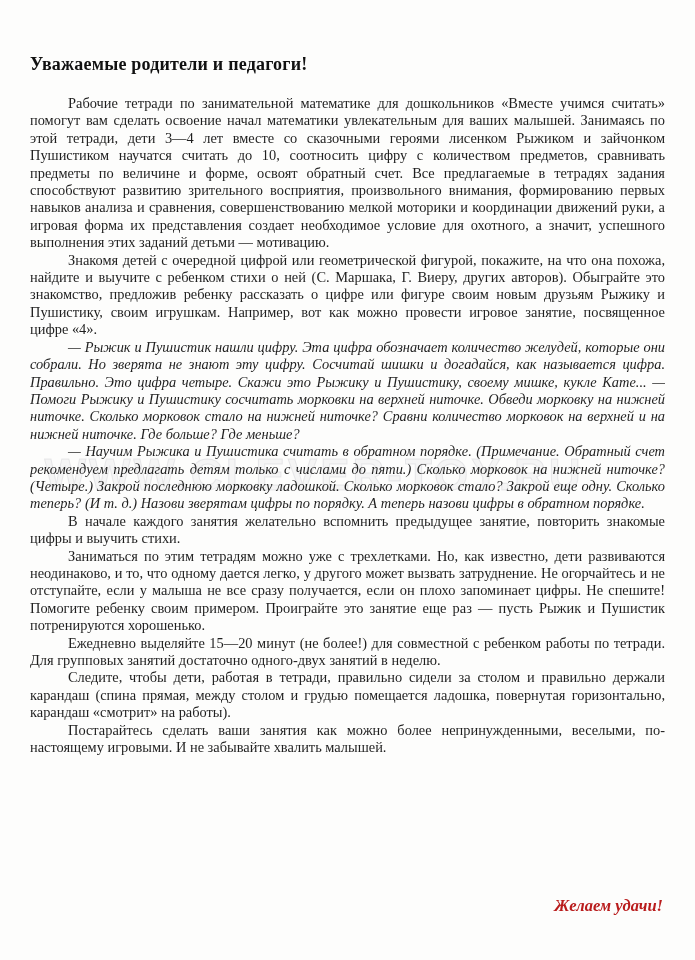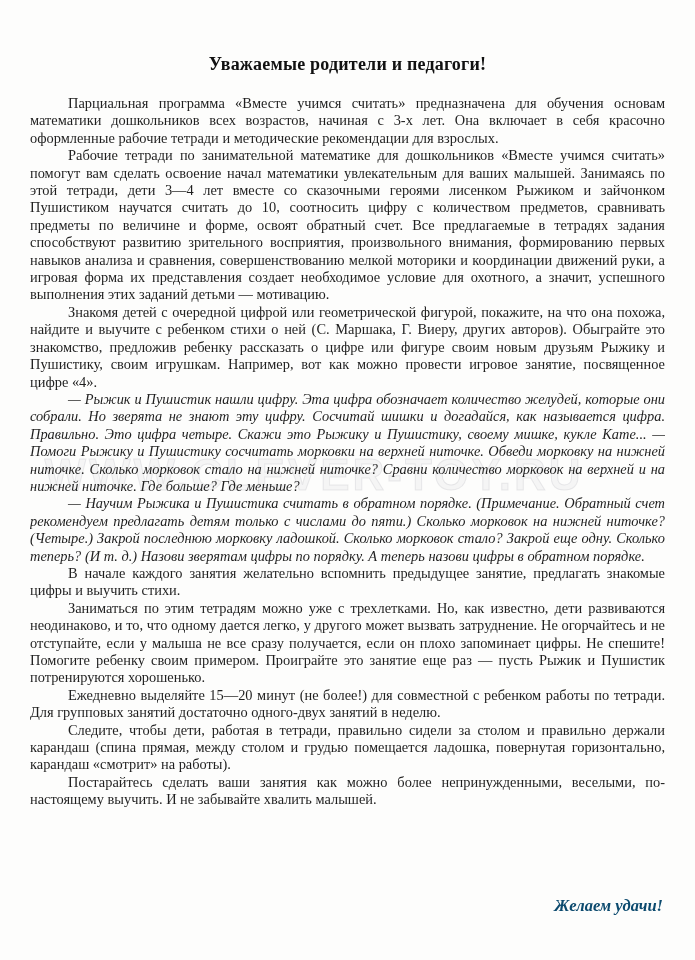--- a/index.html
+++ b/index.html
@@ -26,21 +26,21 @@
     white-space: nowrap;
     color: rgba(178, 178, 184, 0.10);
     -webkit-text-stroke: 1px rgba(170, 170, 176, 0.22);
     z-index: 0;
     user-select: none;
   }
   .title {
     position: relative;
     z-index: 1;
     margin: 54px 30px 20px 30px;
-    text-align: center;
+    text-align: left;
     font-size: 18px;
     font-weight: 700;
     color: #111111;
     letter-spacing: 0.2px;
   }
   .body-text {
     position: relative;
     z-index: 1;
     margin: 0 30px;
     max-height: 806px;
@@ -58,38 +58,37 @@
   .para.italic { font-style: italic; }
   .b { font-weight: 400; }
   .signature {
     position: absolute;
     z-index: 1;
     top: 896px;
     right: 32px;
     font-size: 16.5px;
     font-weight: 700;
     font-style: italic;
-    color: #0c4a6e;
+    color: #b91c1c;
   }
 </style>
 </head>
 <body>
 
 <div class="page">
   <div class="watermark">WWW.CLEVER-TOY.RU</div>
 
   <h1 class="title">Уважаемые родители и педагоги!</h1>
 
   <div class="body-text">
-      <p class="para"><span>Парциальная программа «Вместе учимся считать» предназначена для обучения основам математики дошкольников всех возрастов, начиная с 3-х лет. Она включает в себя красочно оформленные рабочие тетради и методические рекомендации для взрослых.</span></p>
       <p class="para"><span>Рабочие тетради по занимательной математике для дошкольников «Вместе учимся считать» помогут вам сделать освоение начал математики увлекательным для ваших малышей. Занимаясь по этой тетради, дети 3—4 лет вместе со сказочными героями лисенком Рыжиком и зайчонком Пушистиком научатся считать до 10, соотносить цифру с количеством предметов, сравнивать предметы по величине и форме, освоят обратный счет. Все предлагаемые в тетрадях задания способствуют развитию зрительного восприятия, произвольного внимания, формированию первых навыков анализа и сравнения, совершенствованию мелкой моторики и координации движений руки, а игровая форма их представления создает необходимое условие для охотного, а значит, успешного выполнения этих заданий детьми — мотивацию.</span></p>
       <p class="para"><span>Знакомя детей с очередной цифрой или геометрической фигурой, покажите, на что она похожа, найдите и выучите с ребенком стихи о ней (С. Маршака, Г. Виеру, других авторов). Обыграйте это знакомство, предложив ребенку рассказать о цифре или фигуре своим новым друзьям Рыжику и Пушистику, своим игрушкам. Например, вот как можно провести игровое занятие, посвященное цифре «4».</span></p>
       <p class="para italic"><span>— Рыжик и Пушистик нашли цифру. Эта цифра обозначает количество желудей, которые они собрали. Но зверята не знают эту цифру. Сосчитай шишки и догадайся, как называется цифра. Правильно. Это цифра </span><span class="b">четыре</span><span>. Скажи это Рыжику и Пушистику, своему мишке, кукле Кате... — Помоги Рыжику и Пушистику сосчитать морковки на верхней ниточке. Обведи морковку на нижней ниточке. Сколько морковок стало на нижней ниточке? Сравни количество морковок на верхней и на нижней ниточке. Где </span><span class="b">больше</span><span>? Где </span><span class="b">меньше</span><span>?</span></p>
       <p class="para italic"><span>— Научим Рыжика и Пушистика считать в обратном порядке. </span><span class="b">(Примечание.</span><span> Обратный счет рекомендуем предлагать детям только с числами до пяти.) Сколько морковок на нижней ниточке? (Четыре.) Закрой последнюю морковку ладошкой. Сколько морковок стало? Закрой еще одну. Сколько теперь? (И т. д.) Назови зверятам цифры по порядку. А теперь назови цифры в обратном порядке.</span></p>
-      <p class="para"><span>В начале каждого занятия желательно вспомнить предыдущее занятие, предлагать знакомые цифры и выучить стихи.</span></p>
+      <p class="para"><span>В начале каждого занятия желательно вспомнить предыдущее занятие, повторить знакомые цифры и выучить стихи.</span></p>
       <p class="para"><span>Заниматься по этим тетрадям можно уже с трехлетками. Но, как известно, дети развиваются неодинаково, и то, что одному дается легко, у другого может вызвать затруднение. Не огорчайтесь и не отступайте, если у малыша не все сразу получается, если он плохо запоминает цифры. Не спешите! Помогите ребенку своим примером. Проиграйте это занятие еще раз — пусть Рыжик и Пушистик потренируются хорошенько.</span></p>
       <p class="para"><span>Ежедневно выделяйте 15—20 минут (не более!) для совместной с ребенком работы по тетради. Для групповых занятий достаточно одного-двух занятий в неделю.</span></p>
       <p class="para"><span>Следите, чтобы дети, работая в тетради, правильно сидели за столом и правильно держали карандаш (спина прямая, между столом и грудью помещается ладошка, повернутая горизонтально, карандаш «смотрит» на работы).</span></p>
-      <p class="para"><span>Постарайтесь сделать ваши занятия как можно более непринужденными, веселыми, по-настоящему выучить. И не забывайте хвалить малышей.</span></p>
+      <p class="para"><span>Постарайтесь сделать ваши занятия как можно более непринужденными, веселыми, по-настоящему игровыми. И не забывайте хвалить малышей.</span></p>
     </div>
 
   <div class="signature">Желаем удачи!</div>
 </div>
 
 </body></html>

